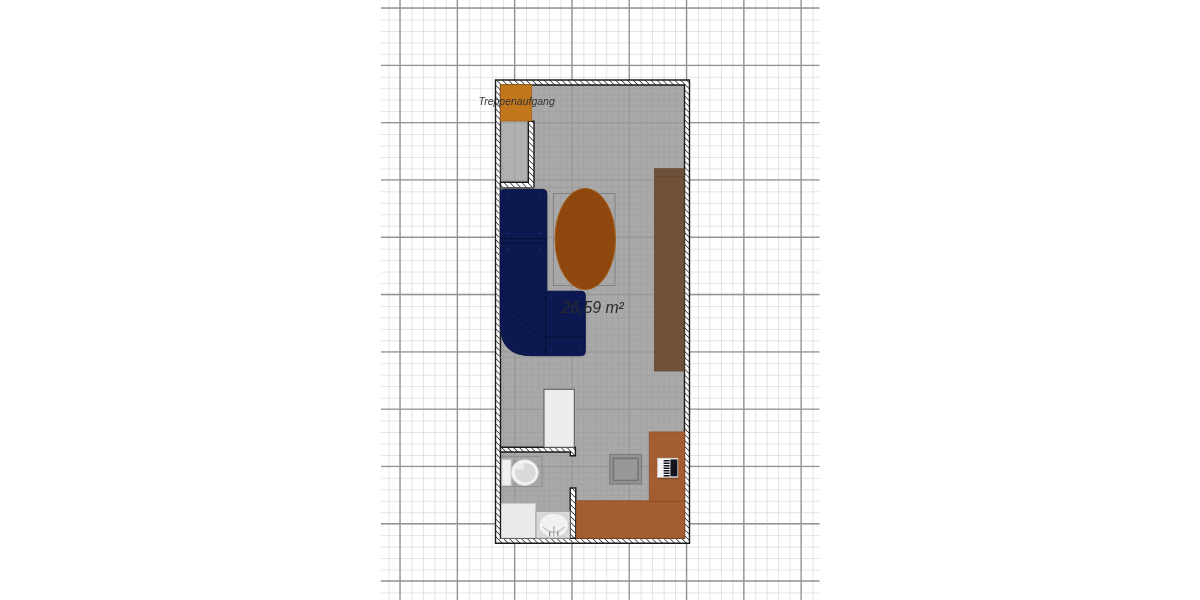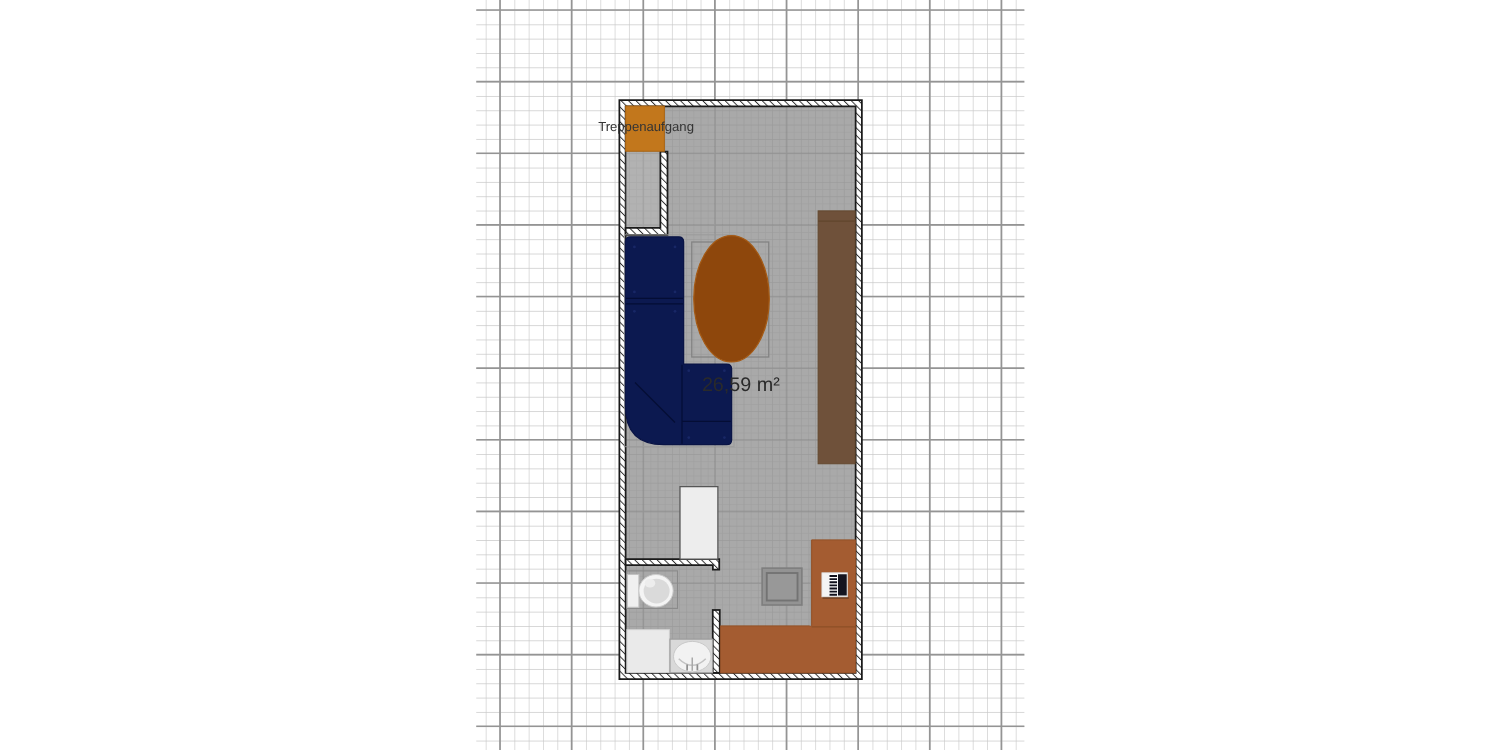--- a/index.html
+++ b/index.html
@@ -1,17 +1,17 @@
 <!DOCTYPE html>
 <html><head>
 <meta charset="utf-8">
 <style>
   html,body{margin:0;padding:0;background:#ffffff;}
   #stage{position:relative;width:1200px;height:600px;background:#ffffff;overflow:hidden;
-         font-family:"Liberation Sans", sans-serif;}
+         font-family:"Liberation Sans", sans-serif;font-style:italic;}
 </style>
 </head>
 <body>
 <div id="stage">
 <svg width="1200" height="600" viewBox="0 0 1200 600" xmlns="http://www.w3.org/2000/svg">
   <defs>
 
     <pattern id="gridminor" width="11.46" height="11.46" patternUnits="userSpaceOnUse" x="400" y="8">
       <rect width="11.46" height="11.46" fill="#ffffff"></rect>
       <path d="M0 0 H11.46 M0 0 V11.46" stroke="#c9c9c9" stroke-width="1"></path>

